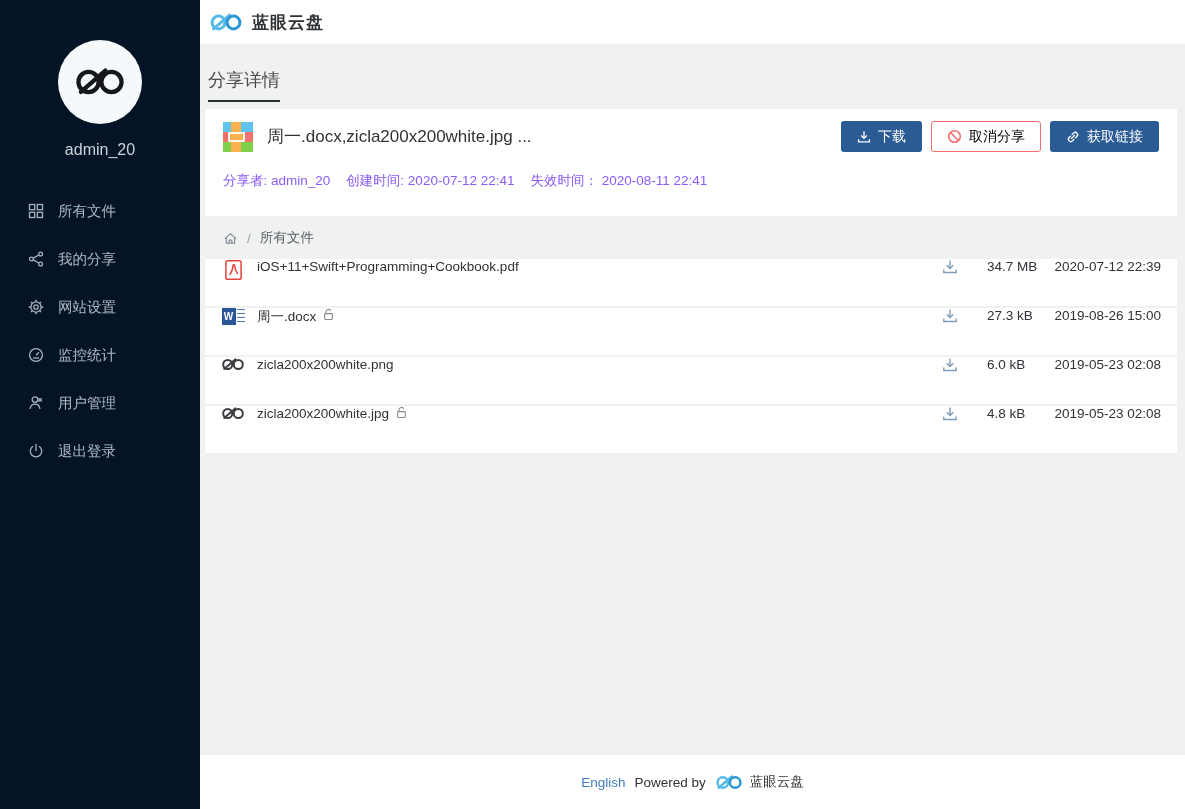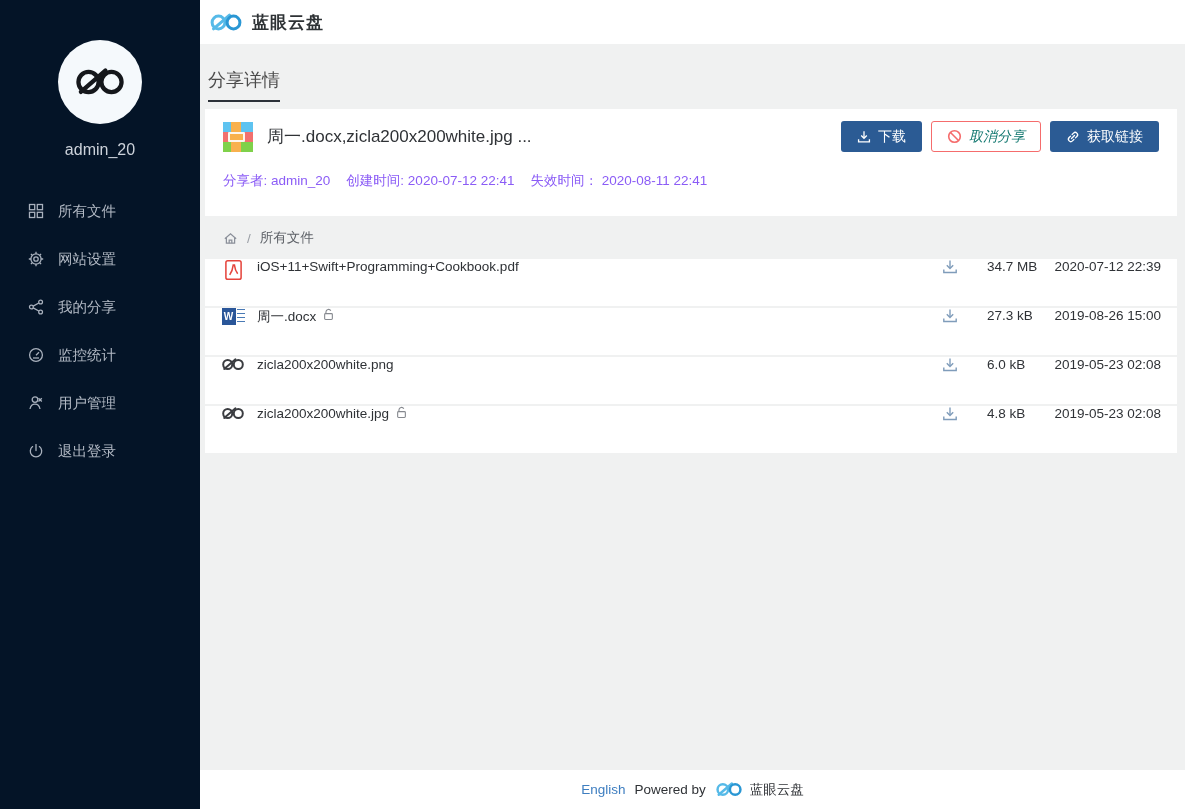--- a/index.html
+++ b/index.html
@@ -35,21 +35,21 @@
   .pkg-icon::before { content:''; position:absolute; left:8px; top:0; width:10px; height:30px;
     background:#f8b14e; }
   .pkg-icon::after { content:''; position:absolute; left:5px; top:10px; width:13px; height:6px;
     background:#f8b14e; border:2px solid #fdf6ee; border-radius:1px; }
   .share-title { margin-left:14px; font-size:17px; color:#2f3236; white-space:nowrap;
     overflow:hidden; text-overflow:ellipsis; }
   .btn-group { margin-left:auto; display:flex; gap:9px; flex:none; }
   .btn { height:31px; display:inline-flex; align-items:center; gap:7px; padding:0 15px;
     font-size:14px; border-radius:3px; border:1px solid transparent; cursor:pointer;
     background:#2b5b94; color:#fff; }
-  .btn.danger { background:#fff; border-color:#f56c6c; color:#0f766e;font-style:italic; }
+  .btn.danger { background:#fff; border-color:#f56c6c; color:#000000; }
   .meta { margin-top:20px; font-size:13.5px; color:#8b5cf6; display:flex; gap:6px; flex-wrap:wrap; }
   .meta .pair { margin-right:10px; }
 
   .breadcrumb { display:flex; align-items:center; gap:9px; padding:13px 18px 12px;
     font-size:13.5px; color:#5e6268; }
   .crumb-sep { color:#9a9ea5; }
   .crumb-link { cursor:pointer; }
 
   
   .frow { background:#fff; height:47px; display:flex; align-items:flex-start;
@@ -63,21 +63,21 @@
 
   .word-icon { display:inline-flex; align-items:center; }
   .w-sq { width:14px; height:17px; background:#2a5699; color:#fff; font-size:10px;
     font-weight:bold; display:flex; align-items:center; justify-content:center; }
   .w-doc { width:8px; height:15px; margin-left:1px;
     background:repeating-linear-gradient(to bottom,#4a7ab5 0 1.5px,#fff 1.5px 4px); }
 
   .spacer { flex:1; }
 
   
-  .footer { height:39px; background:#fff; flex:none; display:flex; align-items:center;
+  .footer { height:54px; background:#fff; flex:none; display:flex; align-items:center;
     justify-content:center; gap:9px; font-size:13.5px; color:#2f3236; }
   .footer .lang { color:#3e7ec0; cursor:pointer; }
   .footer .brand-link { cursor:pointer; display:flex; align-items:center; gap:7px; color:#2f3236; }
 </style>
 </head>
 <body>
 
 <aside class="sidebar">
   <div class="avatar">
     <svg width="52" height="32" viewBox="0 0 34 20">
@@ -98,37 +98,37 @@
             <rect x="9.3" y="1.5" width="5.2" height="5.2"></rect>
           <rect x="1.5" y="9.3" width="5.2" height="5.2"></rect>
             <rect x="9.3" y="9.3" width="5.2" height="5.2"></rect>
         </g>
       </svg>
       <span>所有文件</span>
     </div>
     <div class="nav-item">
       <svg width="16" height="16" viewBox="0 0 16 16">
         <g fill="none" stroke="currentColor" stroke-width="1.3">
-          <circle cx="8" cy="8" r="2.2"></circle>
-            <circle cx="8" cy="8" r="5.1"></circle>
-          <path d="M8 .8v2.2M8 13v2.2M.8 8h2.2M13 8h2.2M2.9 2.9l1.6 1.6M11.5 11.5l1.6 1.6M13.1 2.9l-1.6 1.6M4.5 11.5l-1.6 1.6"></path>
-        </g>
-      </svg>
-      <span>网站设置</span>
-    </div>
-    <div class="nav-item">
-      <svg width="16" height="16" viewBox="0 0 16 16">
-        <g fill="none" stroke="currentColor" stroke-width="1.3">
           <circle cx="12.6" cy="3" r="1.9"></circle>
             <circle cx="3.4" cy="8" r="1.9"></circle>
             <circle cx="12.6" cy="13" r="1.9"></circle>
           <path d="M5.2 7.1l5.6-3.1M5.2 8.9l5.6 3.1"></path>
         </g>
       </svg>
       <span>我的分享</span>
+    </div>
+    <div class="nav-item">
+      <svg width="16" height="16" viewBox="0 0 16 16">
+        <g fill="none" stroke="currentColor" stroke-width="1.3">
+          <circle cx="8" cy="8" r="2.2"></circle>
+            <circle cx="8" cy="8" r="5.1"></circle>
+          <path d="M8 .8v2.2M8 13v2.2M.8 8h2.2M13 8h2.2M2.9 2.9l1.6 1.6M11.5 11.5l1.6 1.6M13.1 2.9l-1.6 1.6M4.5 11.5l-1.6 1.6"></path>
+        </g>
+      </svg>
+      <span>网站设置</span>
     </div>
     <div class="nav-item">
       <svg width="16" height="16" viewBox="0 0 16 16">
         <g fill="none" stroke="currentColor" stroke-width="1.3">
           <circle cx="8" cy="8" r="6.4"></circle>
             <path d="M8 8.3L11 5.2"></path>
             <path d="M5 11h6"></path>
         </g>
       </svg>
       <span>监控统计</span>

